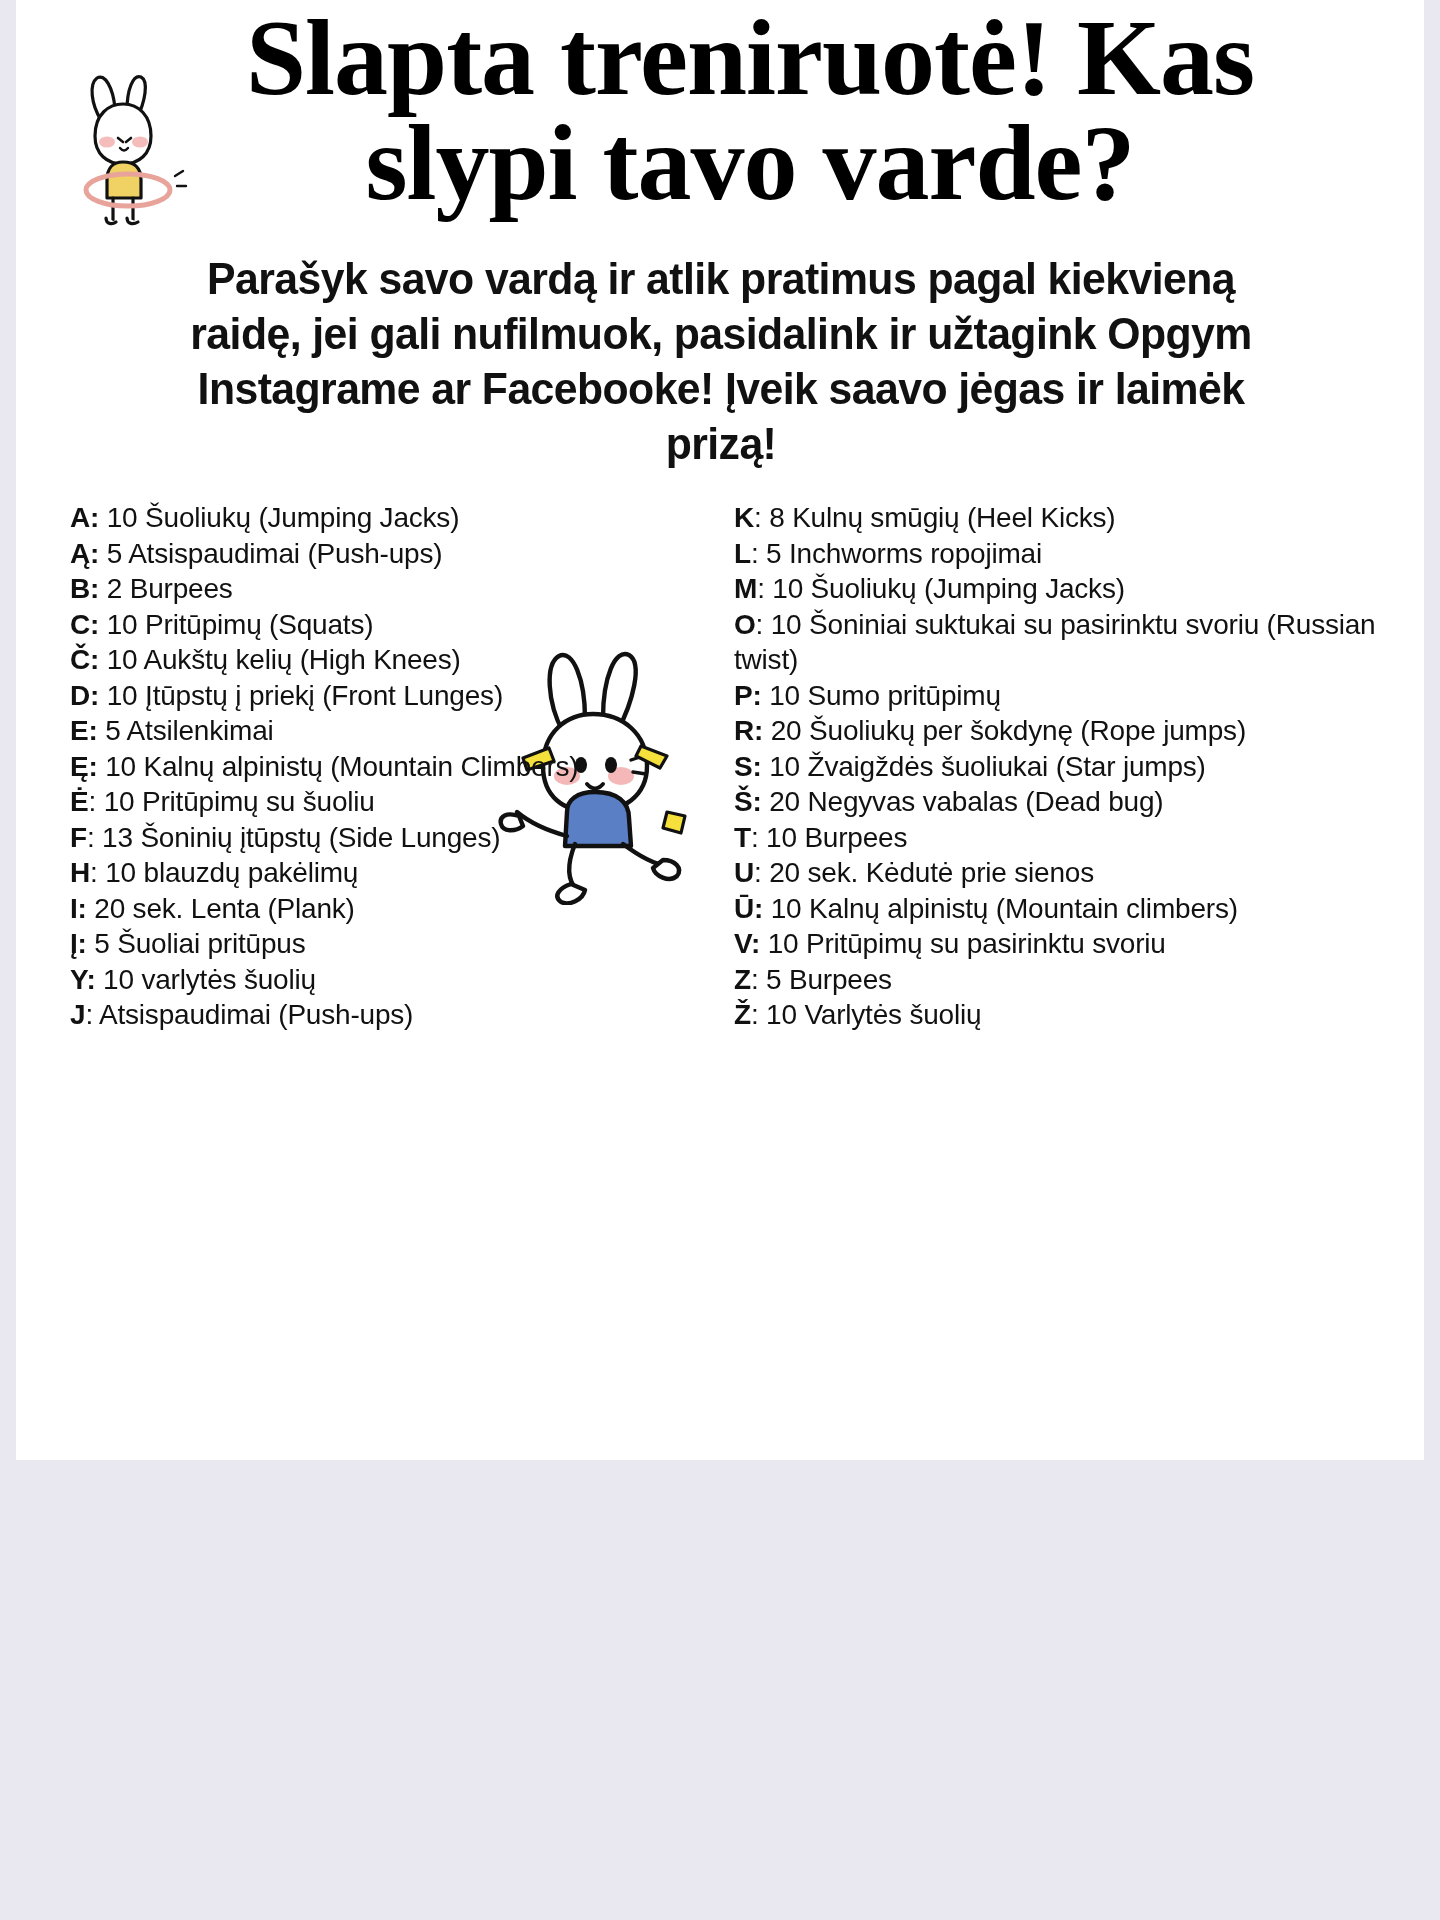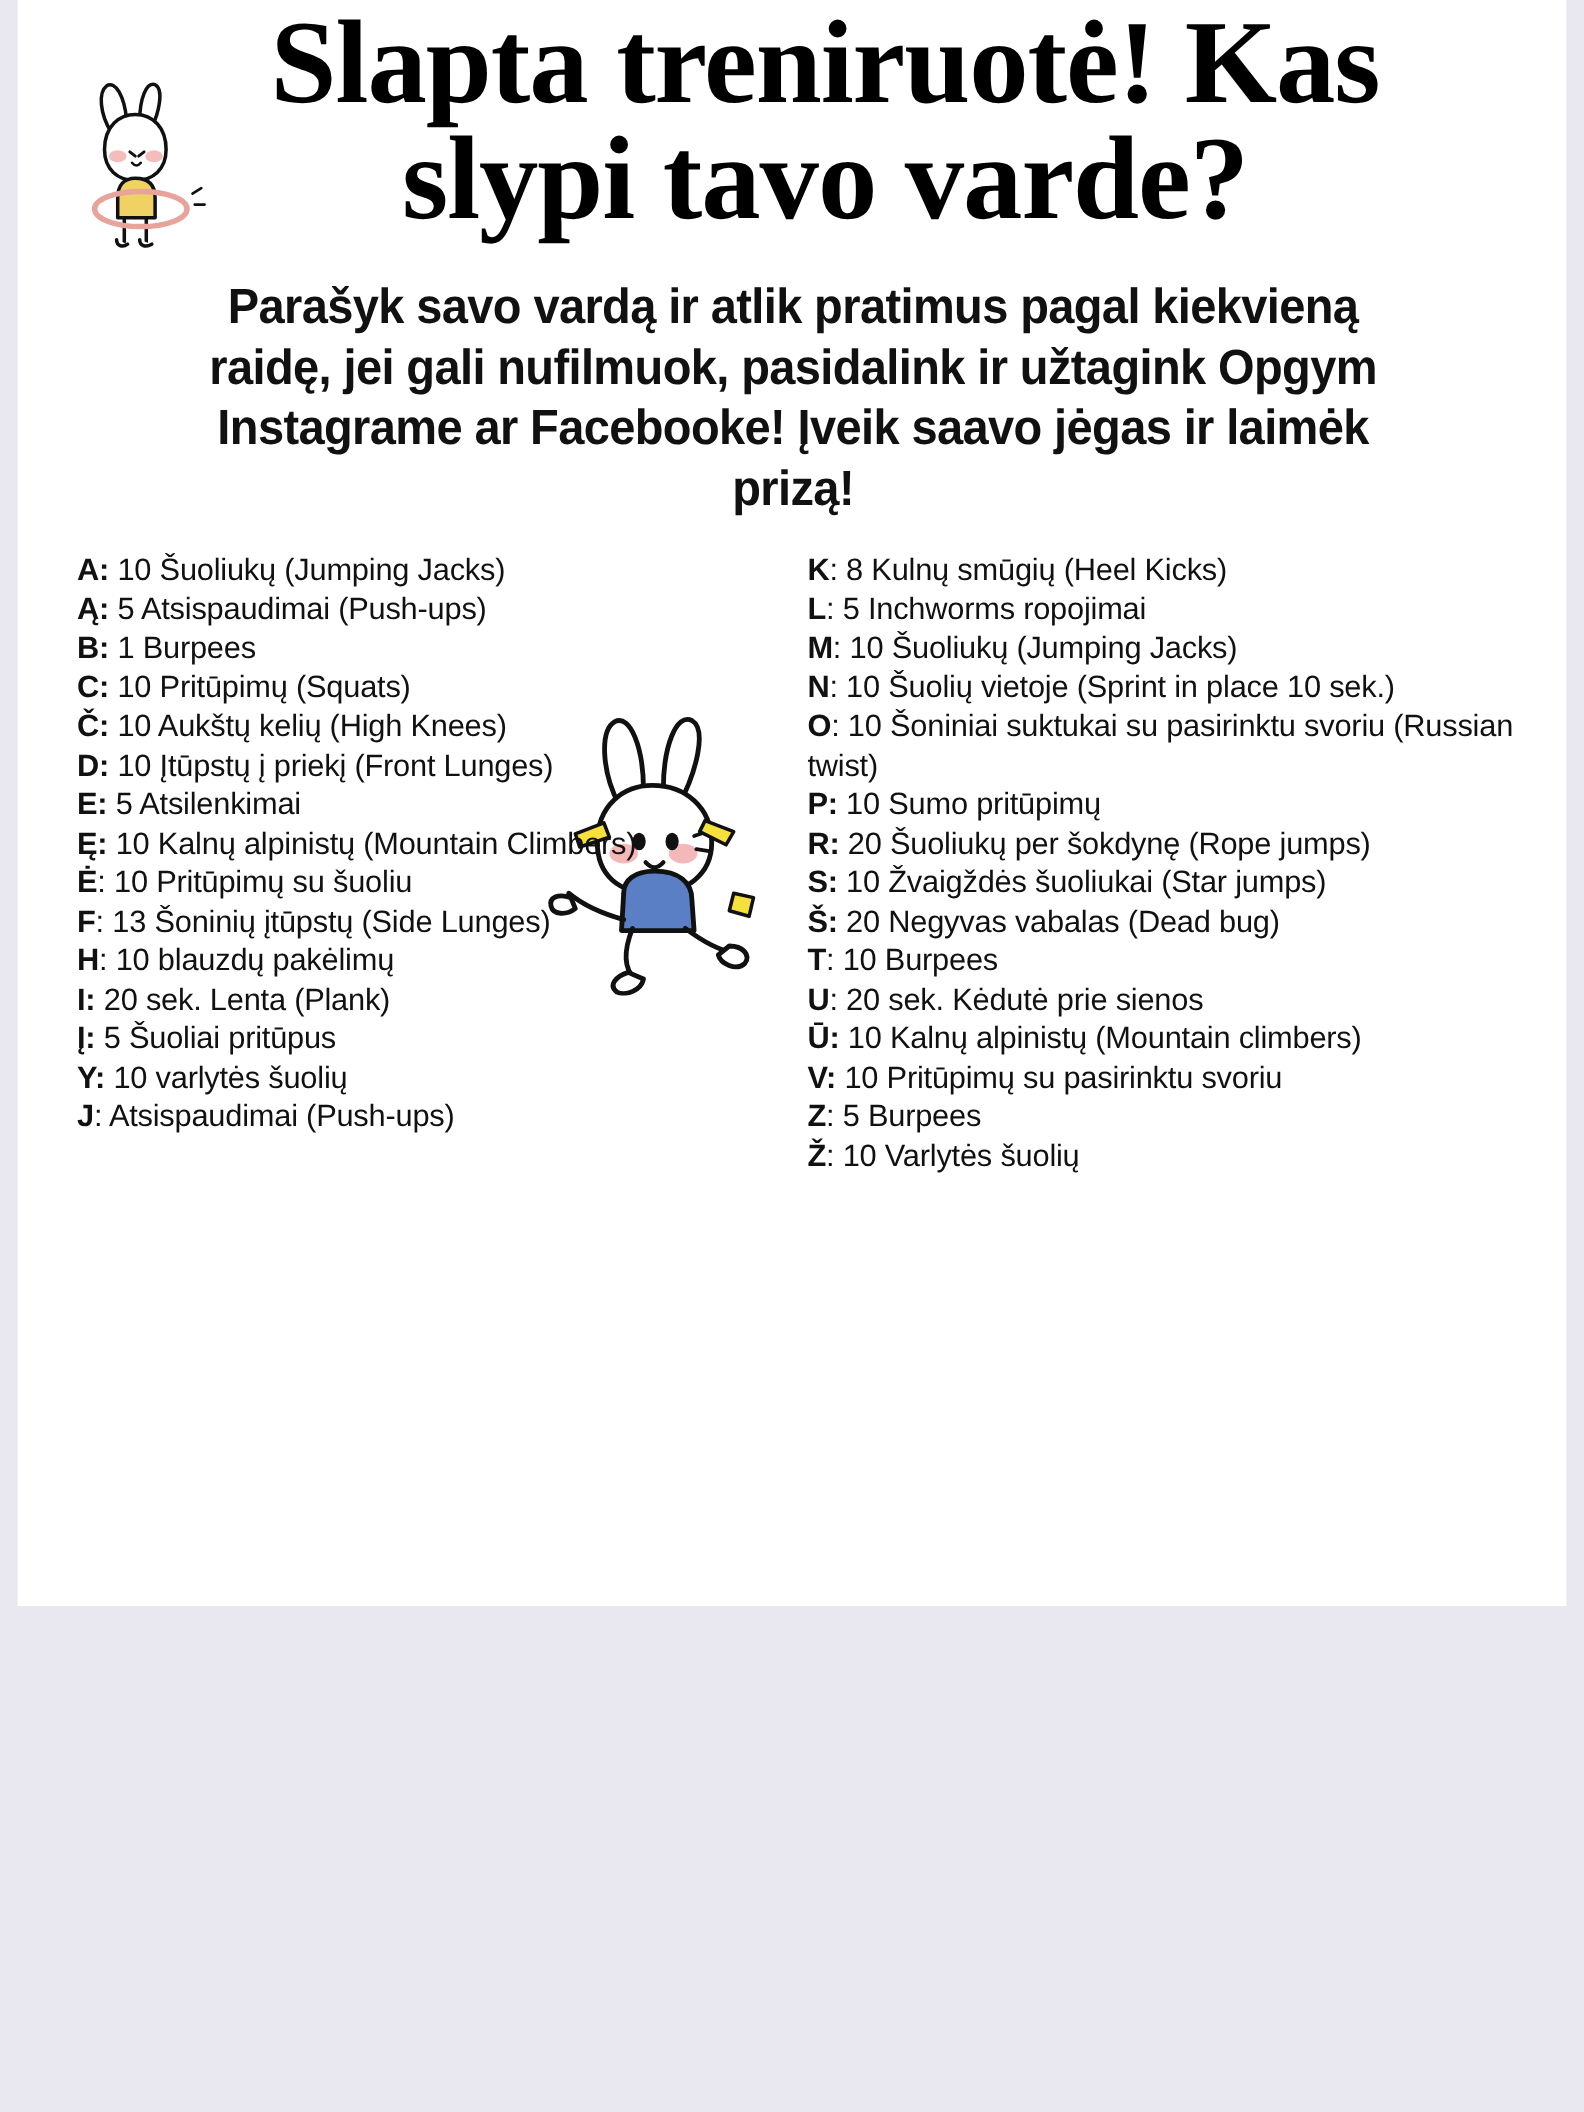--- a/index.html
+++ b/index.html
@@ -182,40 +182,39 @@
     <ellipse cx="58" cy="72" rx="4.4" ry="6" fill="#111"></ellipse>
     <ellipse cx="80" cy="72" rx="4.4" ry="6" fill="#111"></ellipse>
     <path d="M63 85 q6 7 12 0" stroke="#111" stroke-width="3.2" fill="none" stroke-linecap="round"></path>
   </svg>
 
   <div class="cols">
 
     <div class="col col-left">
       <div class="row"><b class="k">A:</b><span> 10 Šuoliukų (Jumping Jacks)</span></div>
       <div class="row"><b class="k">Ą:</b><span> 5 Atsispaudimai (Push-ups)</span></div>
-      <div class="row"><b class="k">B:</b><span> 1 Burpees</span></div>
+      <div class="row"><b class="k">B:</b><span> 2 Burpees</span></div>
       <div class="row"><b class="k">C:</b><span> 10 Pritūpimų (Squats)</span></div>
       <div class="row"><b class="k">Č:</b><span> 10 Aukštų kelių (High Knees)</span></div>
       <div class="row"><b class="k">D:</b><span> 10 Įtūpstų į priekį (Front Lunges)</span></div>
       <div class="row"><b class="k">E:</b><span> 5 Atsilenkimai</span></div>
       <div class="row"><b class="k">Ę:</b><span> 10 Kalnų alpinistų (Mountain Climbers)</span></div>
       <div class="row"><b class="k">Ė</b><span>: 10 Pritūpimų su šuoliu</span></div>
       <div class="row"><b class="k">F</b><span>: 13 Šoninių įtūpstų (Side Lunges)</span></div>
       <div class="row"><b class="k">H</b><span>: 10 blauzdų pakėlimų</span></div>
       <div class="row"><b class="k">I:</b><span> 20 sek. Lenta (Plank)</span></div>
       <div class="row"><b class="k">Į:</b><span> 5 Šuoliai pritūpus</span></div>
       <div class="row"><b class="k">Y:</b><span> 10 varlytės šuolių</span></div>
       <div class="row"><b class="k">J</b><span>: Atsispaudimai (Push-ups)</span></div>
     </div>
 
     <div class="col col-right">
       <div class="row"><b class="k">K</b><span>: 8 Kulnų smūgių (Heel Kicks)</span></div>
       <div class="row"><b class="k">L</b><span>: 5 Inchworms ropojimai</span></div>
       <div class="row"><b class="k">M</b><span>: 10 Šuoliukų (Jumping Jacks)</span></div>
-      <div class="row"><b class="k">N</b><span>: 10 Šuolių vietoje (Sprint in place 10 sek.)</span></div>
       <div class="row"><b class="k">O</b><span>: 10 Šoniniai suktukai su pasirinktu svoriu (Russian twist)</span></div>
       <div class="row"><b class="k">P:</b><span> 10 Sumo pritūpimų</span></div>
       <div class="row"><b class="k">R:</b><span> 20 Šuoliukų per šokdynę (Rope jumps)</span></div>
       <div class="row"><b class="k">S:</b><span> 10 Žvaigždės šuoliukai (Star jumps)</span></div>
       <div class="row"><b class="k">Š:</b><span> 20 Negyvas vabalas (Dead bug)</span></div>
       <div class="row"><b class="k">T</b><span>: 10 Burpees</span></div>
       <div class="row"><b class="k">U</b><span>: 20 sek. Kėdutė prie sienos</span></div>
       <div class="row"><b class="k">Ū:</b><span> 10 Kalnų alpinistų (Mountain climbers)</span></div>
       <div class="row"><b class="k">V:</b><span> 10 Pritūpimų su pasirinktu svoriu</span></div>
       <div class="row"><b class="k">Z</b><span>: 5 Burpees</span></div>

